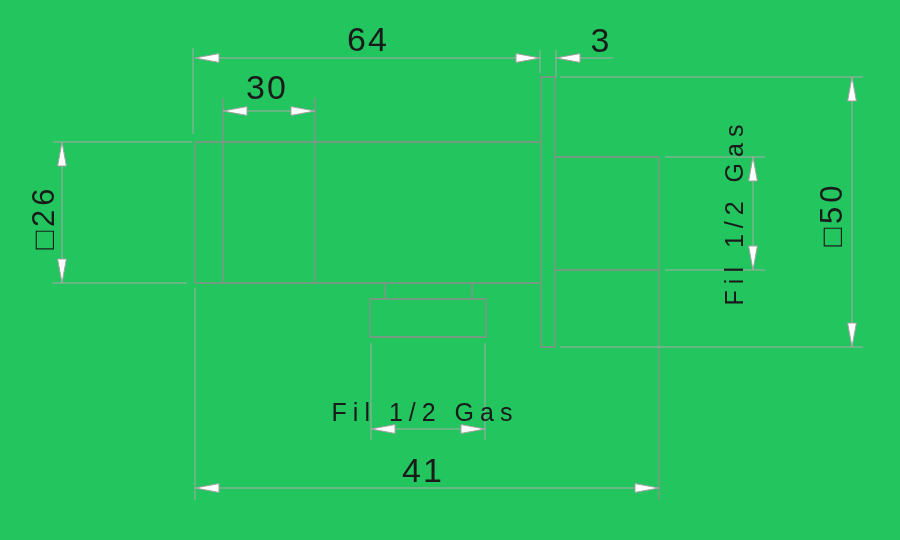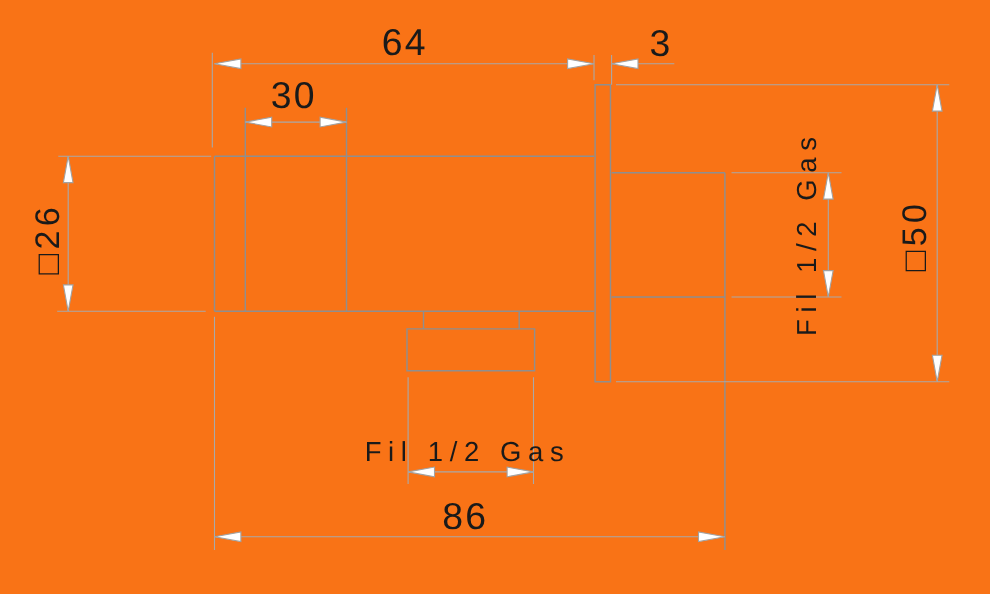--- a/index.html
+++ b/index.html
@@ -1,19 +1,19 @@
 <!DOCTYPE html>
 <html><head>
 <meta charset="utf-8">
 <style>
   html,body{margin:0;padding:0;background:#ffffff;}
   .canvas{
     position:relative;
     width:900px;height:540px;
-    background:#f97316;
+    background:#22c55e;
     overflow:hidden;
     font-family:"Liberation Sans","DejaVu Sans",sans-serif;
   }
   .canvas svg{position:absolute;left:0;top:0;}
   .geo{stroke:#8f8f8f;stroke-width:1.3;fill:none;}
   .dim{stroke:#a9a9a9;stroke-width:1;fill:none;}
   .arrowhead{stroke:#a2a2a2;stroke-width:1;fill:#ffffff;}
   .lbl{
     position:absolute;
     color:#1a1a1a;
@@ -72,15 +72,15 @@
     </g>
   </svg>
 
   <div class="lbl num" style="left:368px;top:39px;">64</div>
   <div class="lbl num" style="left:267px;top:87px;">30</div>
   <div class="lbl num" style="left:601px;top:40px;">3</div>
   <div class="lbl sq rot" style="left:43px;top:217px;">□26</div>
   <div class="lbl sq rot" style="left:831px;top:214px;">□50</div>
   <div class="lbl fil rot" style="left:734px;top:212px;">Fil 1/2 Gas</div>
   <div class="lbl fil" style="left:425px;top:412px;">Fil 1/2 Gas</div>
-  <div class="lbl num" style="left:423px;top:470px;">86</div>
+  <div class="lbl num" style="left:423px;top:470px;">41</div>
 
 </div>
 
 </body></html>

